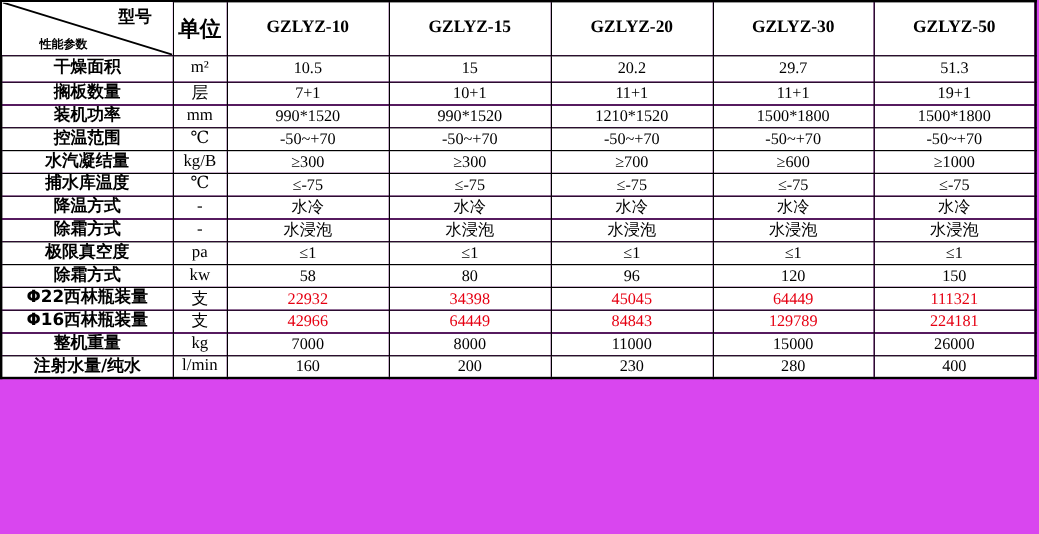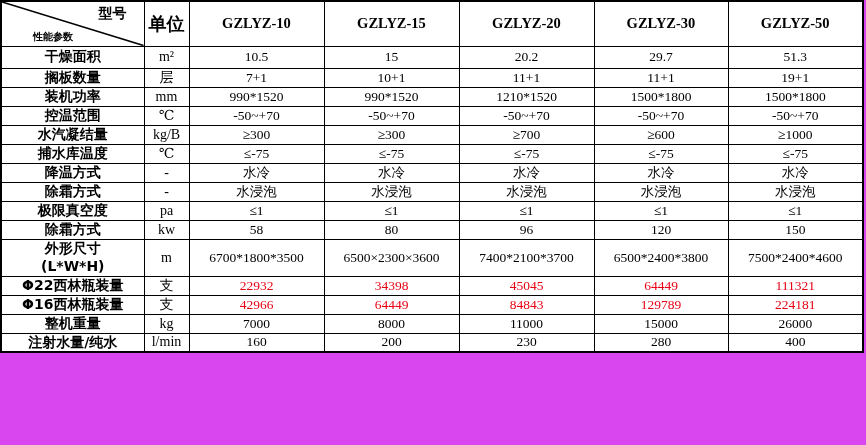--- a/index.html
+++ b/index.html
@@ -140,32 +140,20 @@
     </tr>
     <tr>
       <td class="lbl">除霜方式</td>
       <td class="unit">kw</td>
       <td class="val">58</td>
       <td class="val">80</td>
       <td class="val">96</td>
       <td class="val">120</td>
       <td class="val">150</td>
     </tr>
-    <tr class="tall">
-      <td class="lbl">
-        <div>外形尺寸</div>
-        <div>(L*W*H)</div>
-      </td>
-      <td class="unit">m</td>
-      <td class="val">6700*1800*3500</td>
-      <td class="val">6500×2300×3600</td>
-      <td class="val">7400*2100*3700</td>
-      <td class="val">6500*2400*3800</td>
-      <td class="val">7500*2400*4600</td>
-    </tr>
     <tr class="hl">
       <td class="lbl">Φ22西林瓶装量</td>
       <td class="unit">支</td>
       <td class="val">22932</td>
       <td class="val">34398</td>
       <td class="val">45045</td>
       <td class="val">64449</td>
       <td class="val">111321</td>
     </tr>
     <tr class="hl">

